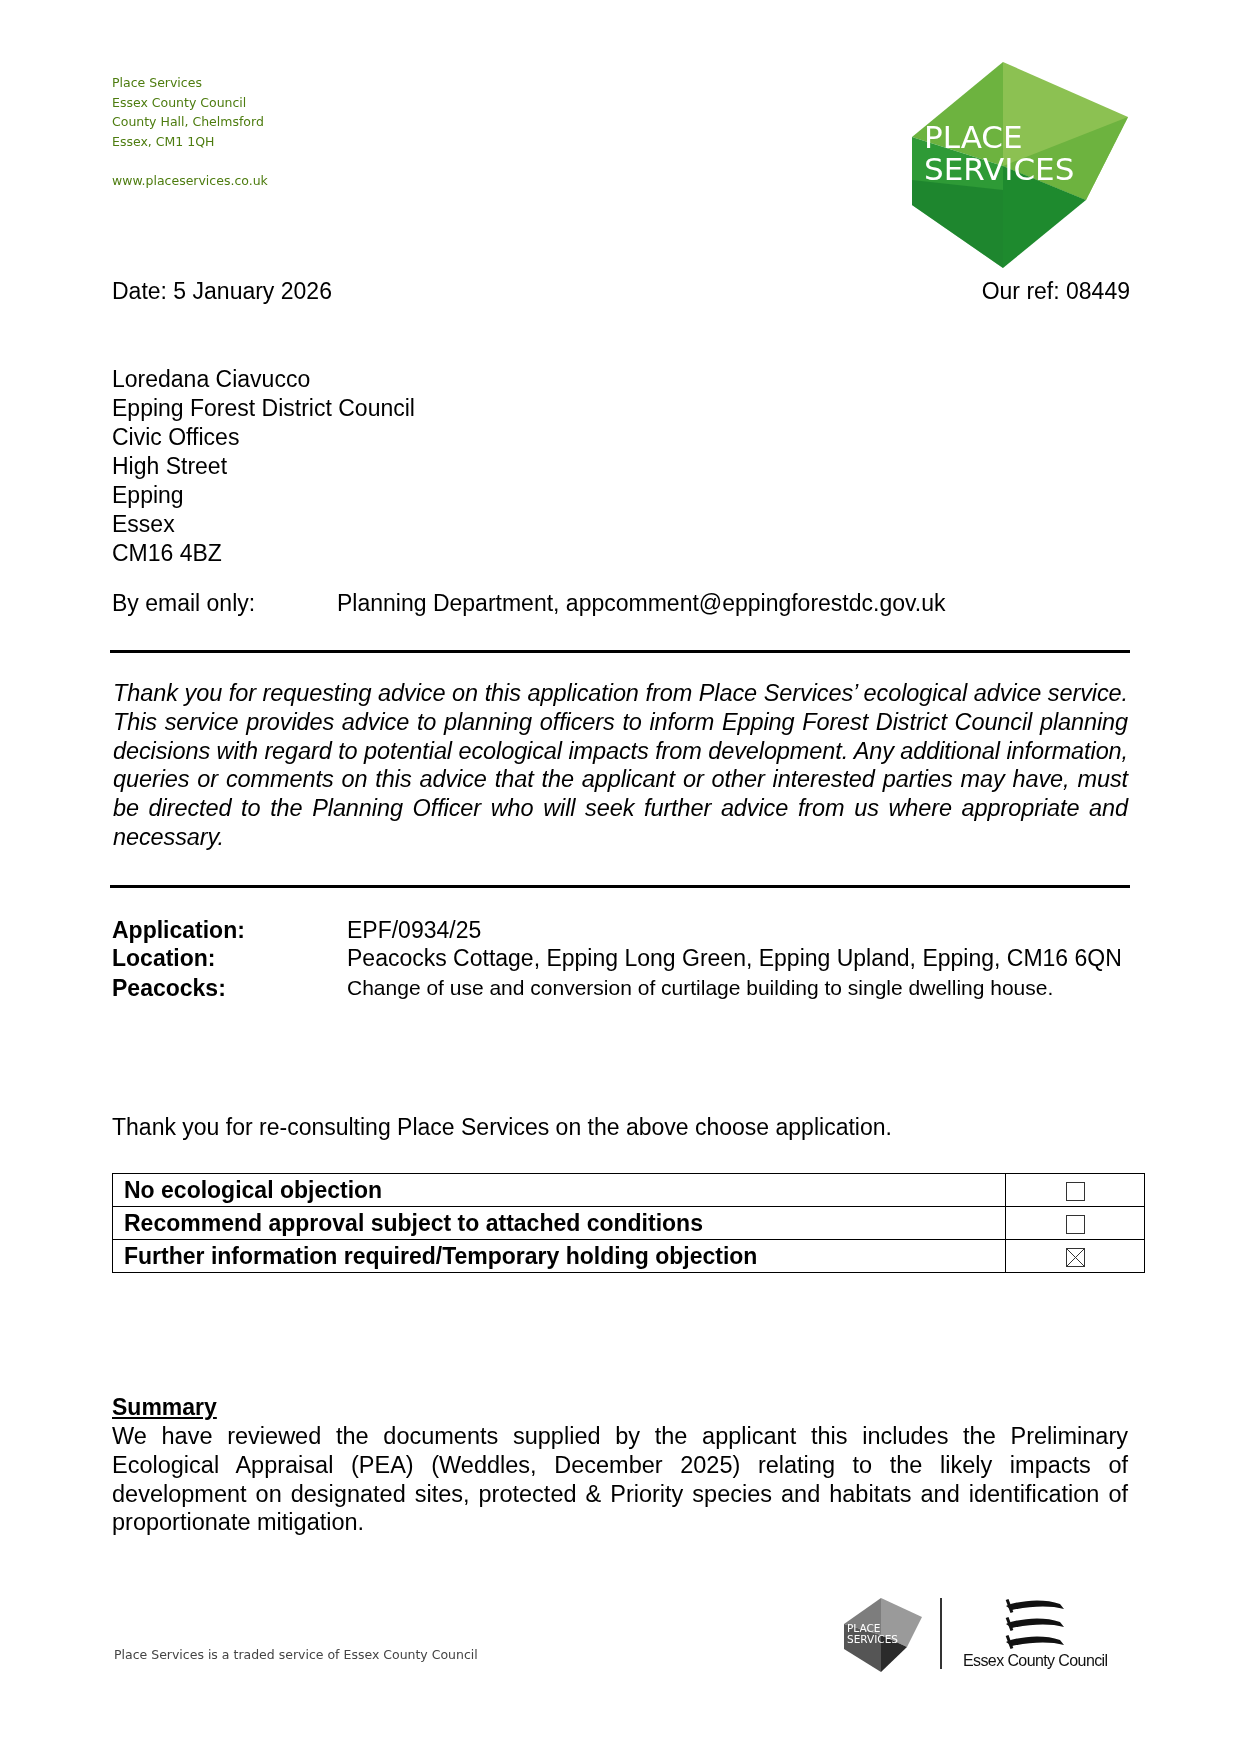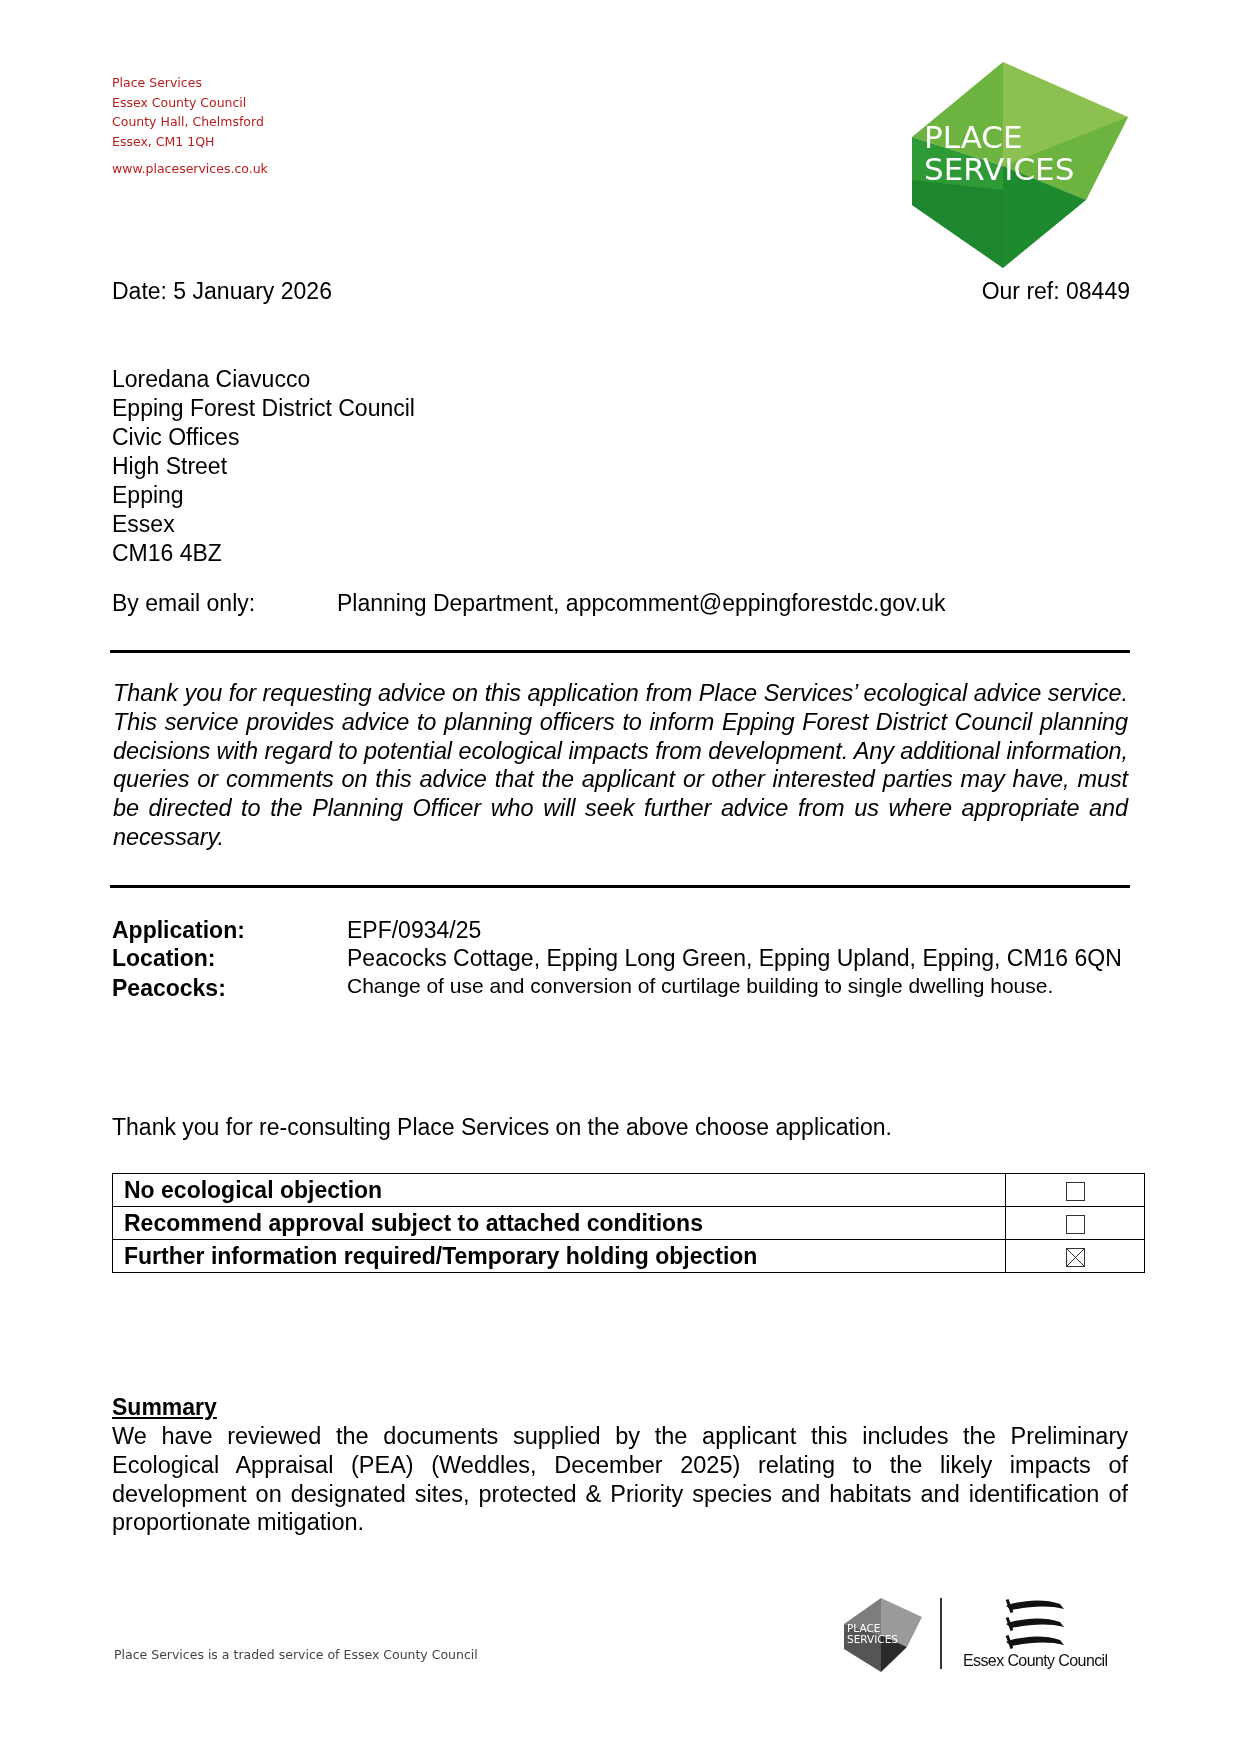--- a/index.html
+++ b/index.html
@@ -1,32 +1,32 @@
 <!DOCTYPE html>
 <html><head>
 <meta charset="utf-8">
 <style>
   html, body { margin:0; padding:0; background:#ffffff; }
   body { width:1240px; height:1754px; position:relative; overflow:hidden;
          font-family:"Liberation Sans", sans-serif; color:#000; }
   .abs { position:absolute; }
   .addr-small { left:112px; top:73px; font-family:"DejaVu Sans", sans-serif; font-size:12.5px;
-                color:#b91c1c; line-height:19.5px; }
-  .addr-small .url { margin-top:8px; display:block; }
+                color:#4d7c0f; line-height:19.5px; }
+  .addr-small .url { margin-top:20px; display:block; }
   .logo { left:908px; top:60px; width:222px; height:212px; }
   .date { left:112px; top:278px; font-size:23px; }
   .ref  { right:110px; top:278px; font-size:23px; text-align:left; }
   .recip { left:112px; top:365px; font-size:23px; line-height:29px; }
   .email-label { left:112px; top:590px; font-size:23px; }
   .email-value { left:337px; top:590px; font-size:23px; }
   .rule { left:110px; width:1020px; height:3px; background:#000; }
   .intro { left:113px; top:679px; width:1015px; font-size:23.5px; font-style:italic;
            line-height:28.8px; text-align:justify; letter-spacing:-0.1px; }
   .meta { left:112px; top:916px; width:1020px; font-size:23px; line-height:28px; }
-  .meta .row { display:flex; }
+  .meta .row { display:flex;align-items:flex-end; }
   .meta .k { width:235px; font-weight:bold; flex:none; }
   .meta .v { flex:1; }
   .meta .v.small { font-size:21px; }
   .reconsult { left:112px; top:1114px; font-size:23px; }
   table.opts { position:absolute; left:112px; top:1173px; width:1033px; border-collapse:collapse; }
   table.opts td { border:1.5px solid #000; font-weight:bold; font-size:23px; line-height:28px;
                   padding:2px 11px; vertical-align:middle; }
   table.opts td.chk { width:138px; text-align:center; padding:0; }
   .cb { display:inline-block; width:17px; height:17px; border:1px solid #333; position:relative;
         vertical-align:middle; }

